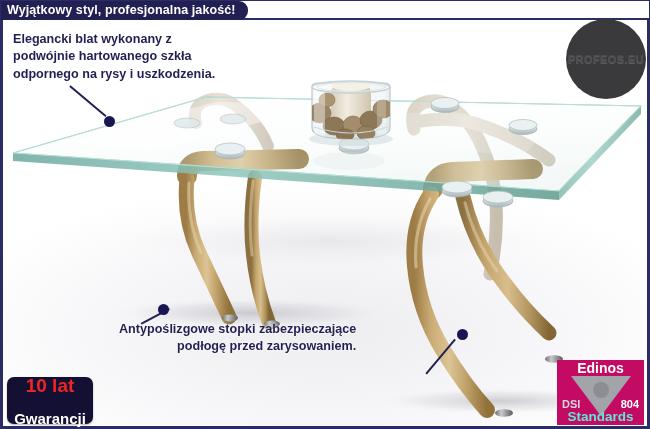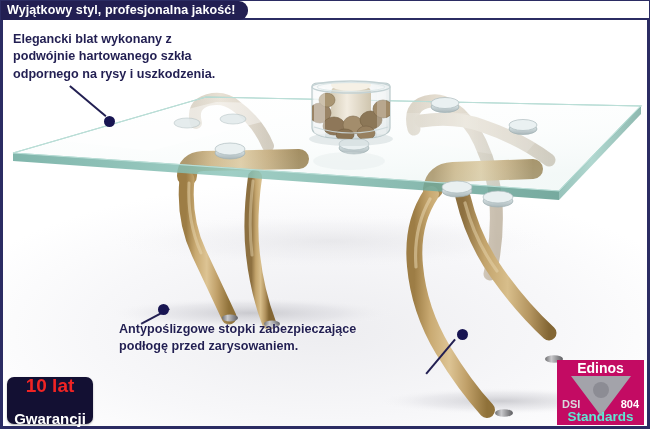--- a/index.html
+++ b/index.html
@@ -114,21 +114,21 @@
     position: absolute;
     color: #221f52;
     font-size: 12.6px;
     font-weight: bold;
     line-height: 1.37;
     z-index: 7;
     white-space: pre-line;
     text-shadow: 0 0 2px rgba(255,255,255,.85), 0 0 5px rgba(255,255,255,.7);
   }
   #callout-glass { left: 12px;  top: 30px; }
-  #callout-feet  { left: 118px; top: 320px; }
+  #callout-feet  { left: 118px; top: 320px; text-align: right; }
   #callout-steel { left: 207px; top: 371px; }
 
   
   .leader {
     position: absolute;
     height: 1.6px;
     background: #221f52;
     transform-origin: 0 50%;
     z-index: 6;
   }
@@ -432,20 +432,23 @@
 
   <div class="title-rule"></div>
   <div class="left-rule"></div>
   <div class="right-rule"></div>
   <div class="bottom-rule"></div>
 
   <div class="title-band">
     <span>Wyjątkowy styl, profesjonalna jakość!</span>
   </div>
 
+  <div class="watermark">
+    <span>PROFEOS.EU</span>
+  </div>
 
   <div class="callout" id="callout-glass">Elegancki blat wykonany z
 podwójnie hartowanego szkła
 odpornego na rysy i uszkodzenia.</div>
   <div class="leader" style="left:69px; top:84px; width:47px; transform:rotate(40deg);"></div>
   <div class="dot" style="left:103px; top:115px;"></div>
 
   <div class="callout" id="callout-feet">Antypoślizgowe stopki zabezpieczające
 podłogę przed zarysowaniem.</div>
   <div class="leader" style="left:140px; top:322px; width:32px; transform:rotate(-28deg);"></div>

